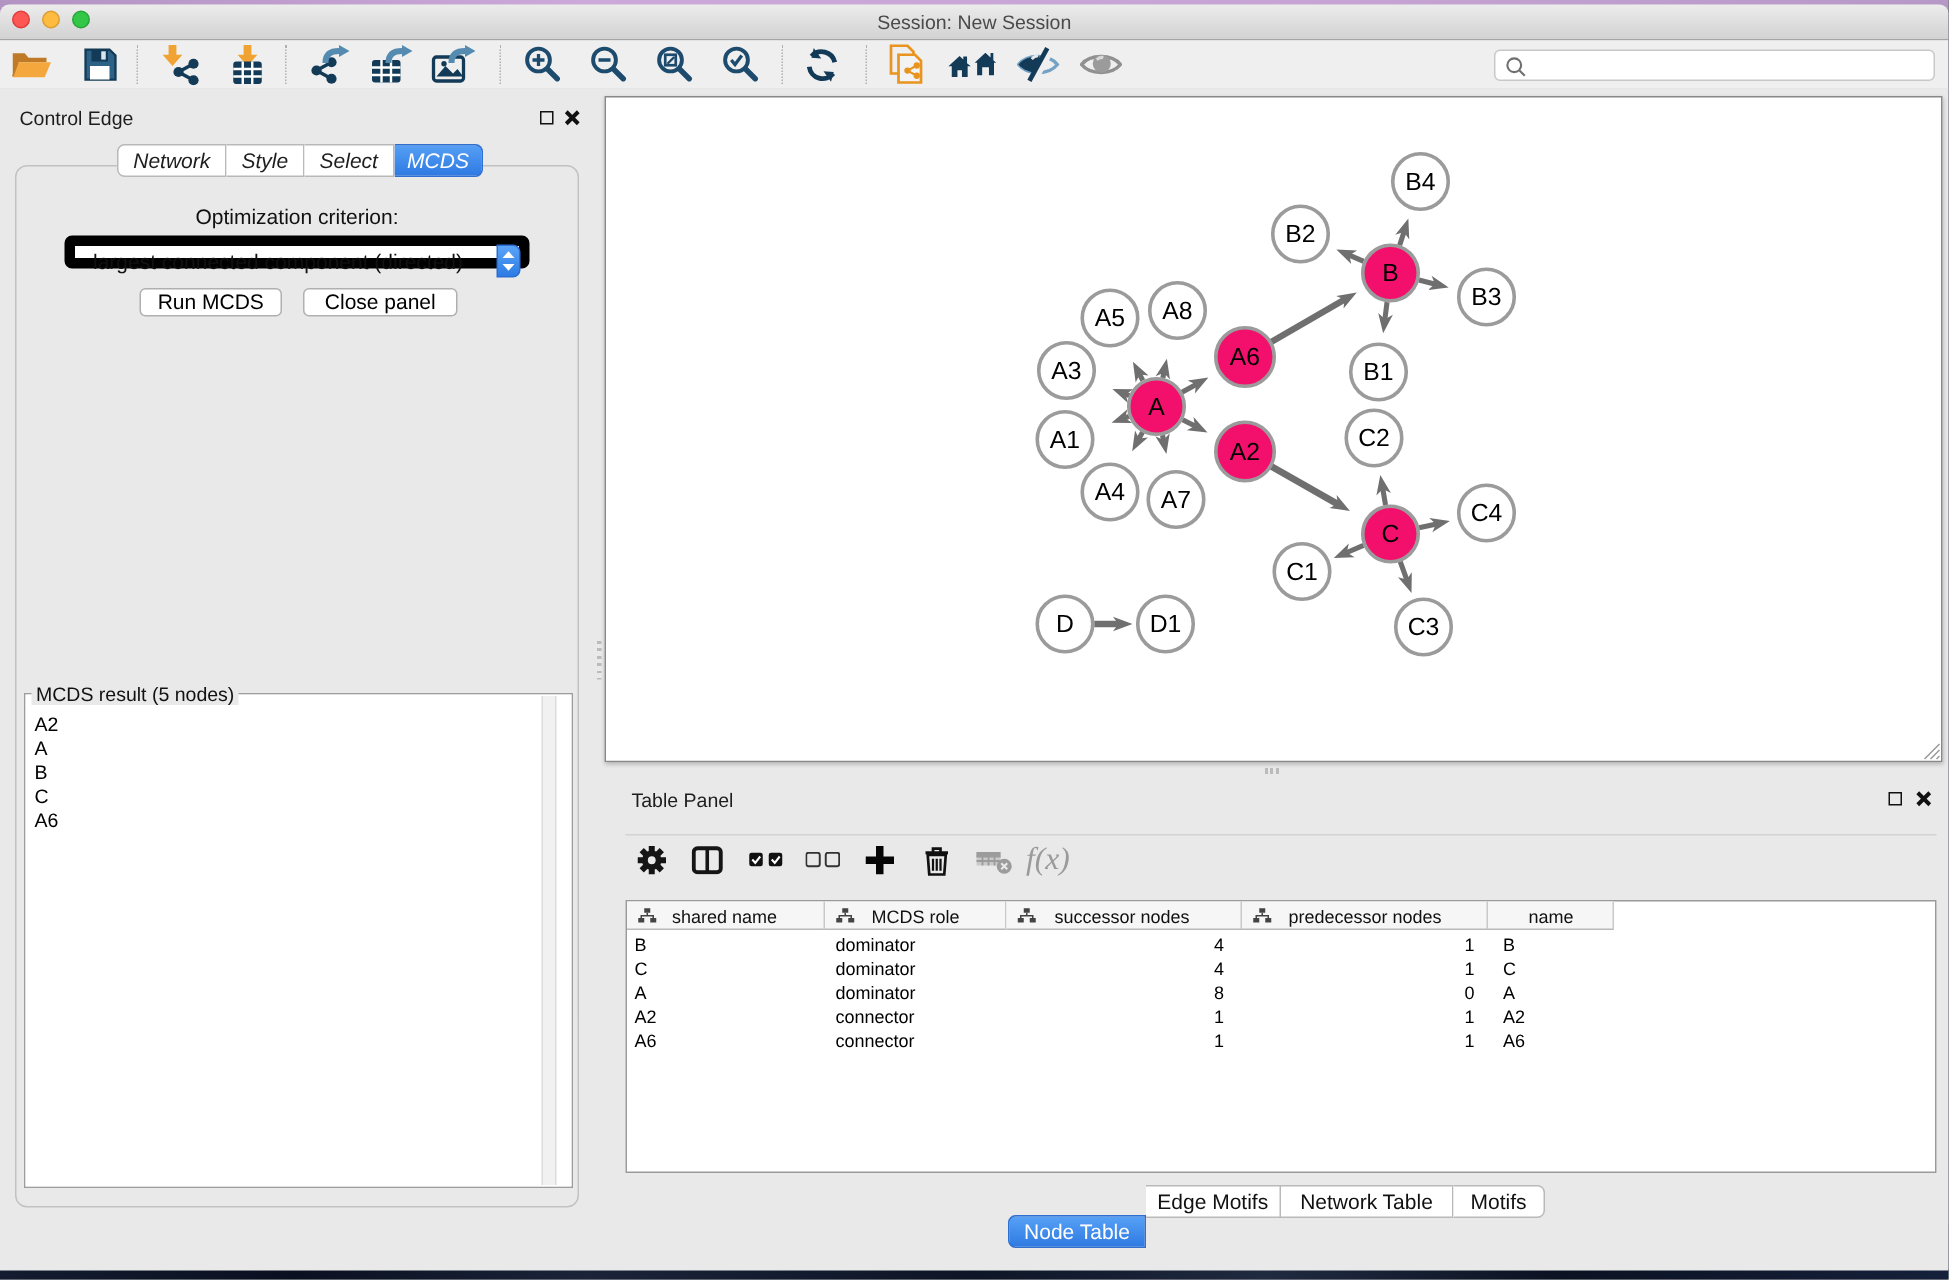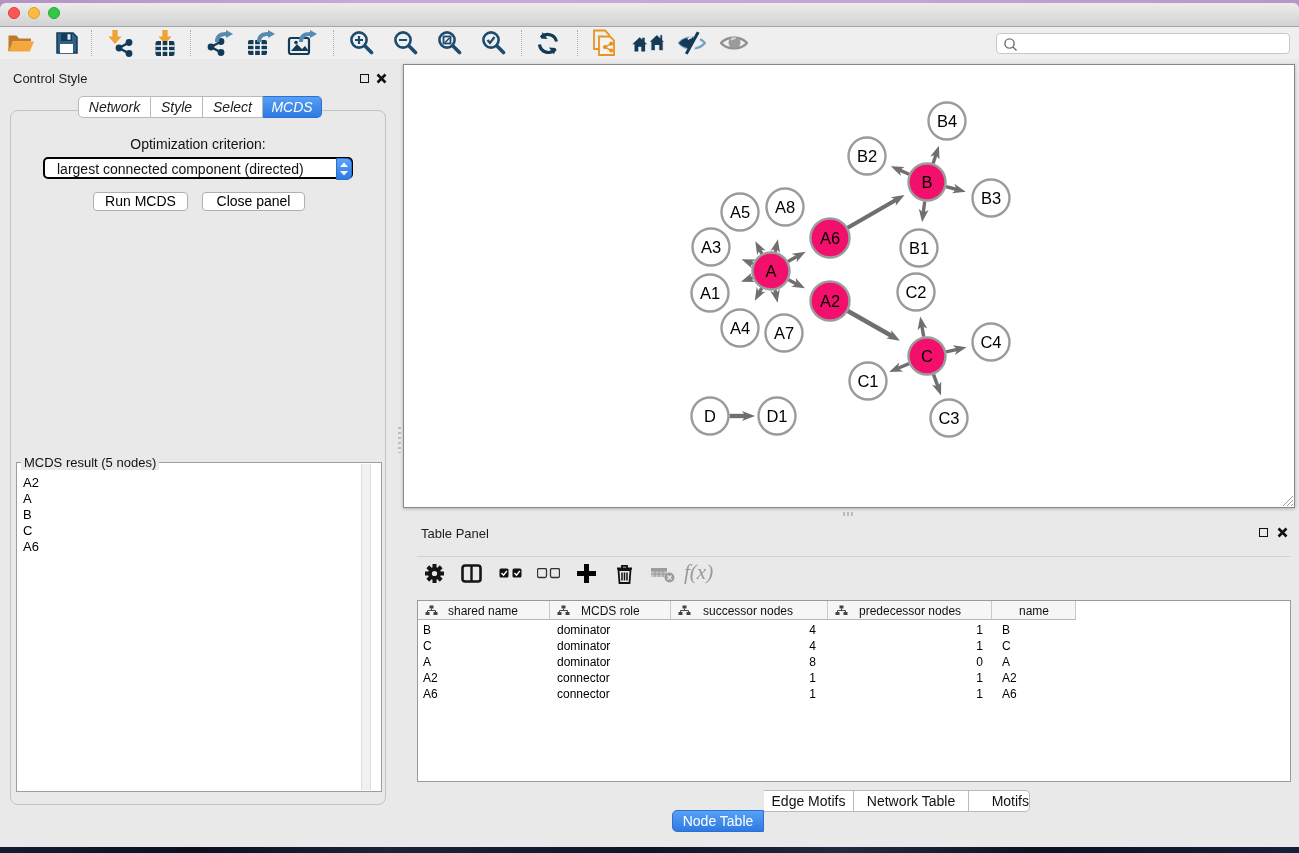--- a/index.html
+++ b/index.html
@@ -24,54 +24,55 @@
   #statusbar { left:0; top:812px; width:1299px; height:32px; background:#ececec; border-top:1px solid #b8b8b8; }
   
   #cpTitle { left:13px; top:12px; font-size:13px; color:#1d1d1d; }
   #cpArea { left:10px; top:51px; width:376px; height:695px; background:#e9e9e9; border:1px solid #c2c2c2; border-radius:8px; }
   #cpTabs { left:78px; top:37px; height:22px; display:flex; font-size:14px; }
   .tab { background:#fff; border:1px solid #b9b9b9; border-left:none; text-align:center; height:22px; line-height:20px; color:#1d1d1d;font-style:italic; }
   #cpTabs .tab:nth-child(1){width:73px}#cpTabs .tab:nth-child(2){width:52px}#cpTabs .tab:nth-child(3){width:60px}#cpTabs .tab:nth-child(4){width:59px}
   .tab.first { border-left:1px solid #b9b9b9; border-radius:5px 0 0 5px; }
   .tab.sel { background:linear-gradient(#559ff5,#2e7ae2); color:#fff; border-color:#2e6fd0; border-radius:0 5px 5px 0; }
   #optlabel { left:10px; top:77px; width:376px; text-align:center; font-size:14px; color:#111; }
-  #dropdown { left:43px; top:98px; width:310px; height:22px; background:#fff; border:2px solid #000000; border-radius:5px; font-size:14px; color:#111; line-height:20px; padding-left:12px; }
+  #dropdown { left:43px; top:98px; width:310px; height:22px; background:#fff; border:7px solid #000000; border-radius:5px; font-size:14px; color:#111; line-height:20px; padding-left:12px; }
   #ddbtn { position:absolute; right:-1px; top:-1px; width:16px; height:22px; background:linear-gradient(#5ba4f7,#2d7be4); border-radius:0 5px 5px 0; border:1px solid #2a6fd2; }
   .btn { position:absolute; height:19px; background:#fff; border:1px solid #b0b0b0; border-radius:4px; font-size:14px; color:#000; text-align:center; line-height:17px; }
   
   #netwin { left:403px; top:5px; width:892px; height:444px; background:#fff; border:1px solid #888; box-shadow:0 1px 3px rgba(0,0,0,0.25); }
   #nettb { position:absolute; left:0; top:0; width:890px; height:21px; background:linear-gradient(#f2f2f2,#d7d7d7); border-bottom:1px solid #9a9a9a; }
   #nettb .t1 { left:8px; top:3.5px; background:#fc5753; border:0.5px solid #df3e3a; }
   #nettb .t2 { left:28px; top:3.5px; background:#fdbc40; border:0.5px solid #de9c30; }
   #nettb .t3 { left:48px; top:3.5px; background:#33c748; border:0.5px solid #27a53a; }
   #nettitle { position:absolute; left:0; top:3px; width:890px; text-align:center; font-size:13px; color:#2c2c2c; }
   #netcanvas { position:absolute; left:0; top:21px; width:890px; height:421px; background:#fff; }
   
   #tpTitle { left:421px; top:467px; font-size:13px; color:#1d1d1d; }
   #tptoolbar { left:417px; top:497px; width:874px; height:35px; border-top:1px solid #d2d2d2; }
   #tblview { left:417px; top:541px; width:874px; height:182px; background:#fff; border:1px solid #9a9a9a; }
   .hdrcell { position:absolute; top:0; height:19px; background:#f6f6f6; border-right:1px solid #c9c9c9; border-bottom:1px solid #b9b9b9; font-size:12px; color:#111; }
   .rowtxt { position:absolute; font-size:12px; color:#000; height:16px; line-height:16px; }
   #bottomtabs { left:672px; top:731px; height:22px; display:flex; font-size:14px; }
   .btab { background:#fff; border:1px solid #b9b9b9; border-left:none; text-align:center; height:22px; line-height:20px; color:#111; }
   .btab:nth-child(1){width:92px}.btab:nth-child(2){width:90px}.btab:nth-child(3){width:115px}.btab:nth-child(4){width:61px}
   .btab.sel { background:linear-gradient(#57a1f6,#2e7ae2); color:#fff; border-color:#2e6fd0; border-radius:5px 0 0 5px; border-left:1px solid #2e6fd0;margin-top:20px; }
-  .btab.last { border-radius:0 5px 5px 0;text-align:right; }
+  .btab.last { border-radius:0 5px 5px 0; }
   .icsq { position:absolute; width:9px; height:9px; border:1.5px solid #111; background:transparent; }
 </style>
 </head>
 <body>
 <div class="abs" id="deskTop"></div>
 <div class="abs" id="deskBot"></div>
 <div class="abs" id="win">
   <div class="abs" id="titlebar">
       <div class="tl t1"></div>
       <div class="tl t2"></div>
       <div class="tl t3"></div>
     </div>
+  <div class="abs" id="titletext">Session: New Session</div>
   <div class="abs" id="toolbar">
       <svg class="tbi" style="left:7px;top:4px" width="28" height="24" viewBox="0 0 28 24">
         <path d="M1.5 20 V4.5 H9.5 L12 7.5 H24 V10.5 H5.2 Z" fill="#bf7a28"></path>
         <path d="M5 10.5 H27 L22.8 20.5 H1.6 Z" fill="#f3a73c"></path>
         <path d="M1.5 20 L5 10.5" stroke="#bf7a28" stroke-width="1" fill="none"></path>
       </svg>
       <svg class="tbi" style="left:54px;top:4px" width="25" height="24" viewBox="0 0 25 24">
         <path d="M3 2 h16 l4 4 v16 H3 Z" fill="#2d6186" stroke="#133a56" stroke-width="1.5"></path>
         <rect x="7" y="2" width="11" height="8" fill="#133a56"></rect>
         <rect x="13.5" y="3.2" width="3" height="5.5" fill="#d8e6ef"></rect>
@@ -191,21 +192,21 @@
       <div class="sep" style="left:521px"></div>
       <div class="sep" style="left:577px"></div>
       <div id="searchbox">
         <svg width="16" height="16" viewBox="0 0 16 16" style="position:absolute;left:6px;top:2.5px">
           <circle cx="6.5" cy="6.5" r="4.6" fill="none" stroke="#6f6f6f" stroke-width="1.4"></circle>
           <line x1="10" y1="10" x2="13.5" y2="13.5" stroke="#6f6f6f" stroke-width="1.4"></line>
         </svg>
       </div>
     </div>
   <div class="abs" id="content">
-      <div class="abs" id="cpTitle">Control Style</div>
+      <div class="abs" id="cpTitle">Control Edge</div>
       <div class="icsq" style="left:360px;top:15px"></div>
       <div style="position:absolute;left:376px;top:14px;width:11px;height:11px">
         <svg width="11" height="11" viewBox="0 0 11 11" style="position:absolute">
           <path d="M1.5 1.5 L9.5 9.5 M9.5 1.5 L1.5 9.5" stroke="#111" stroke-width="2.6"></path>
         </svg>
       </div>
       <div class="abs" id="cpArea"></div>
       <div class="abs" id="cpTabs">
         <div class="tab first">Network</div>
         <div class="tab">Style</div>

